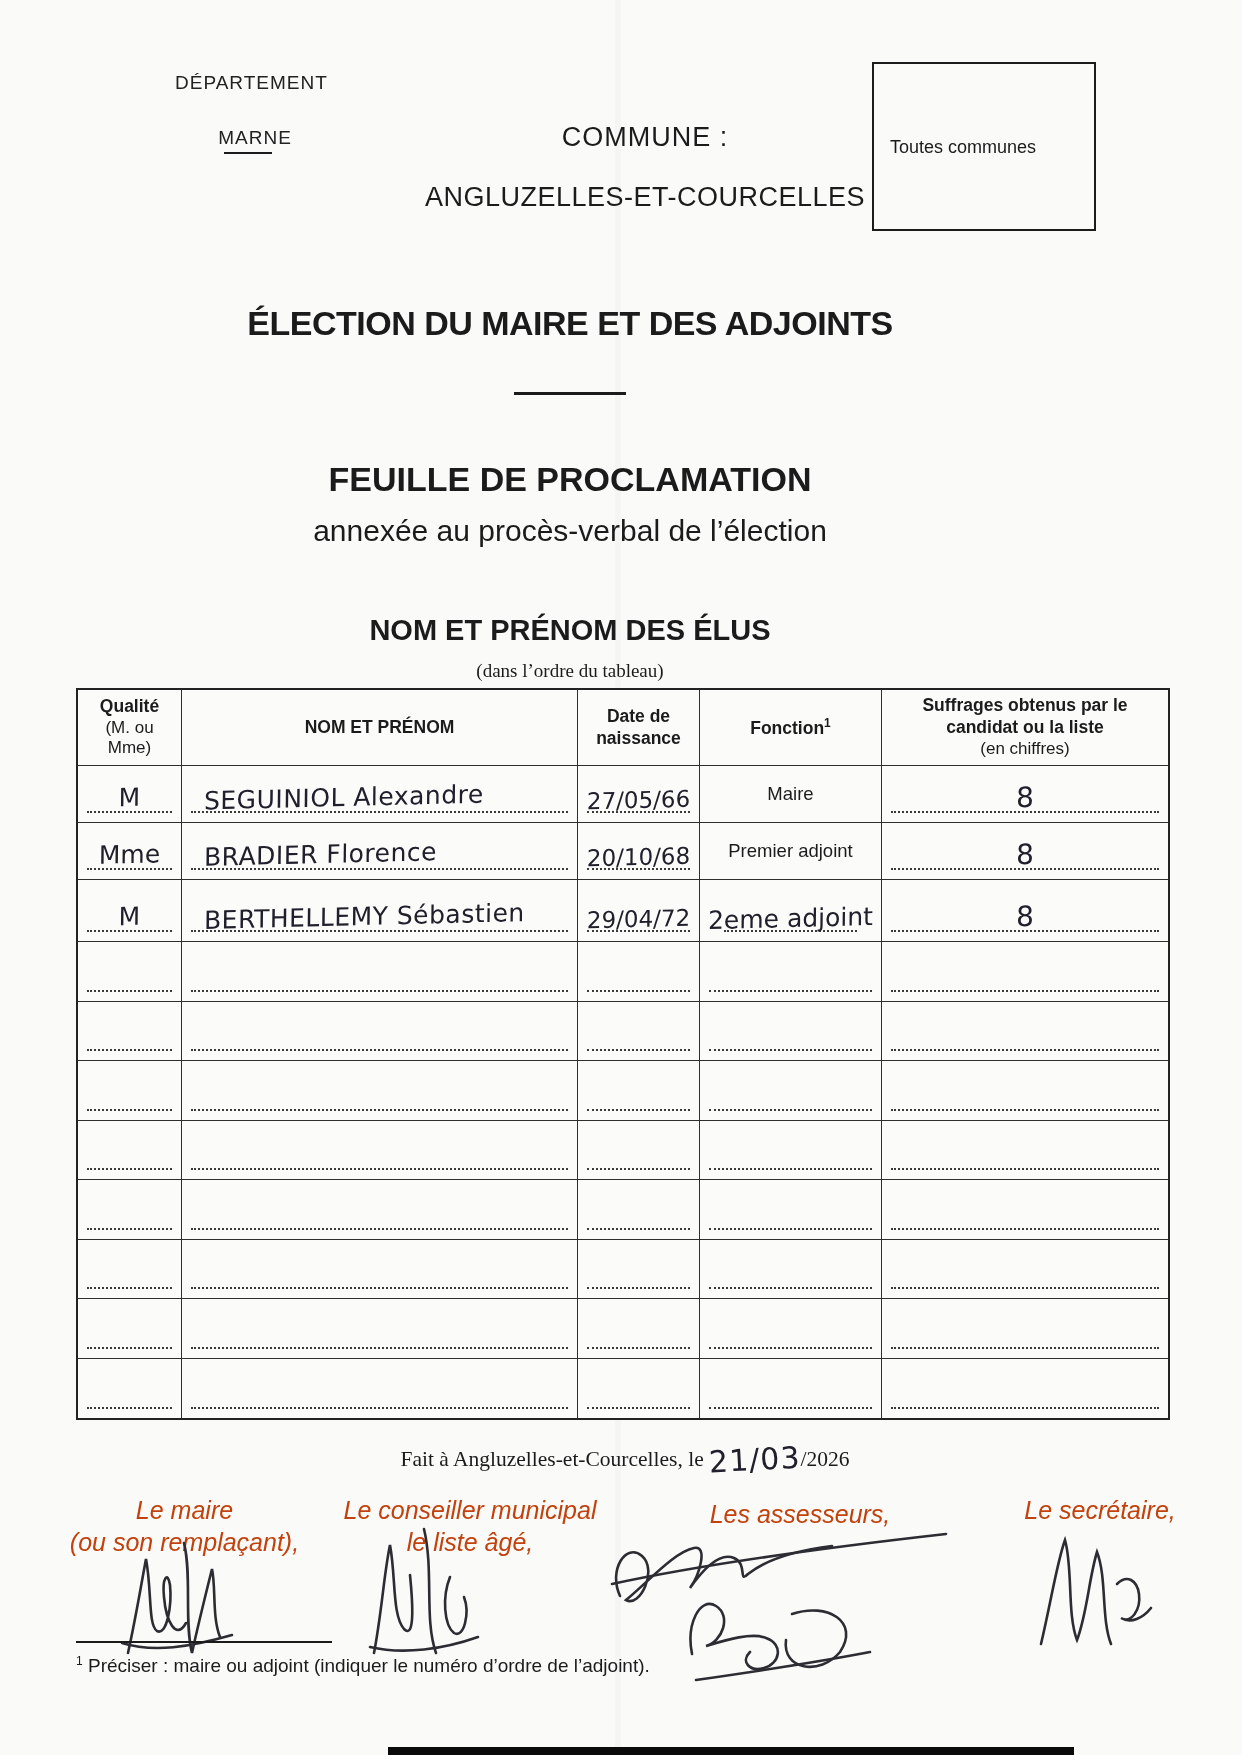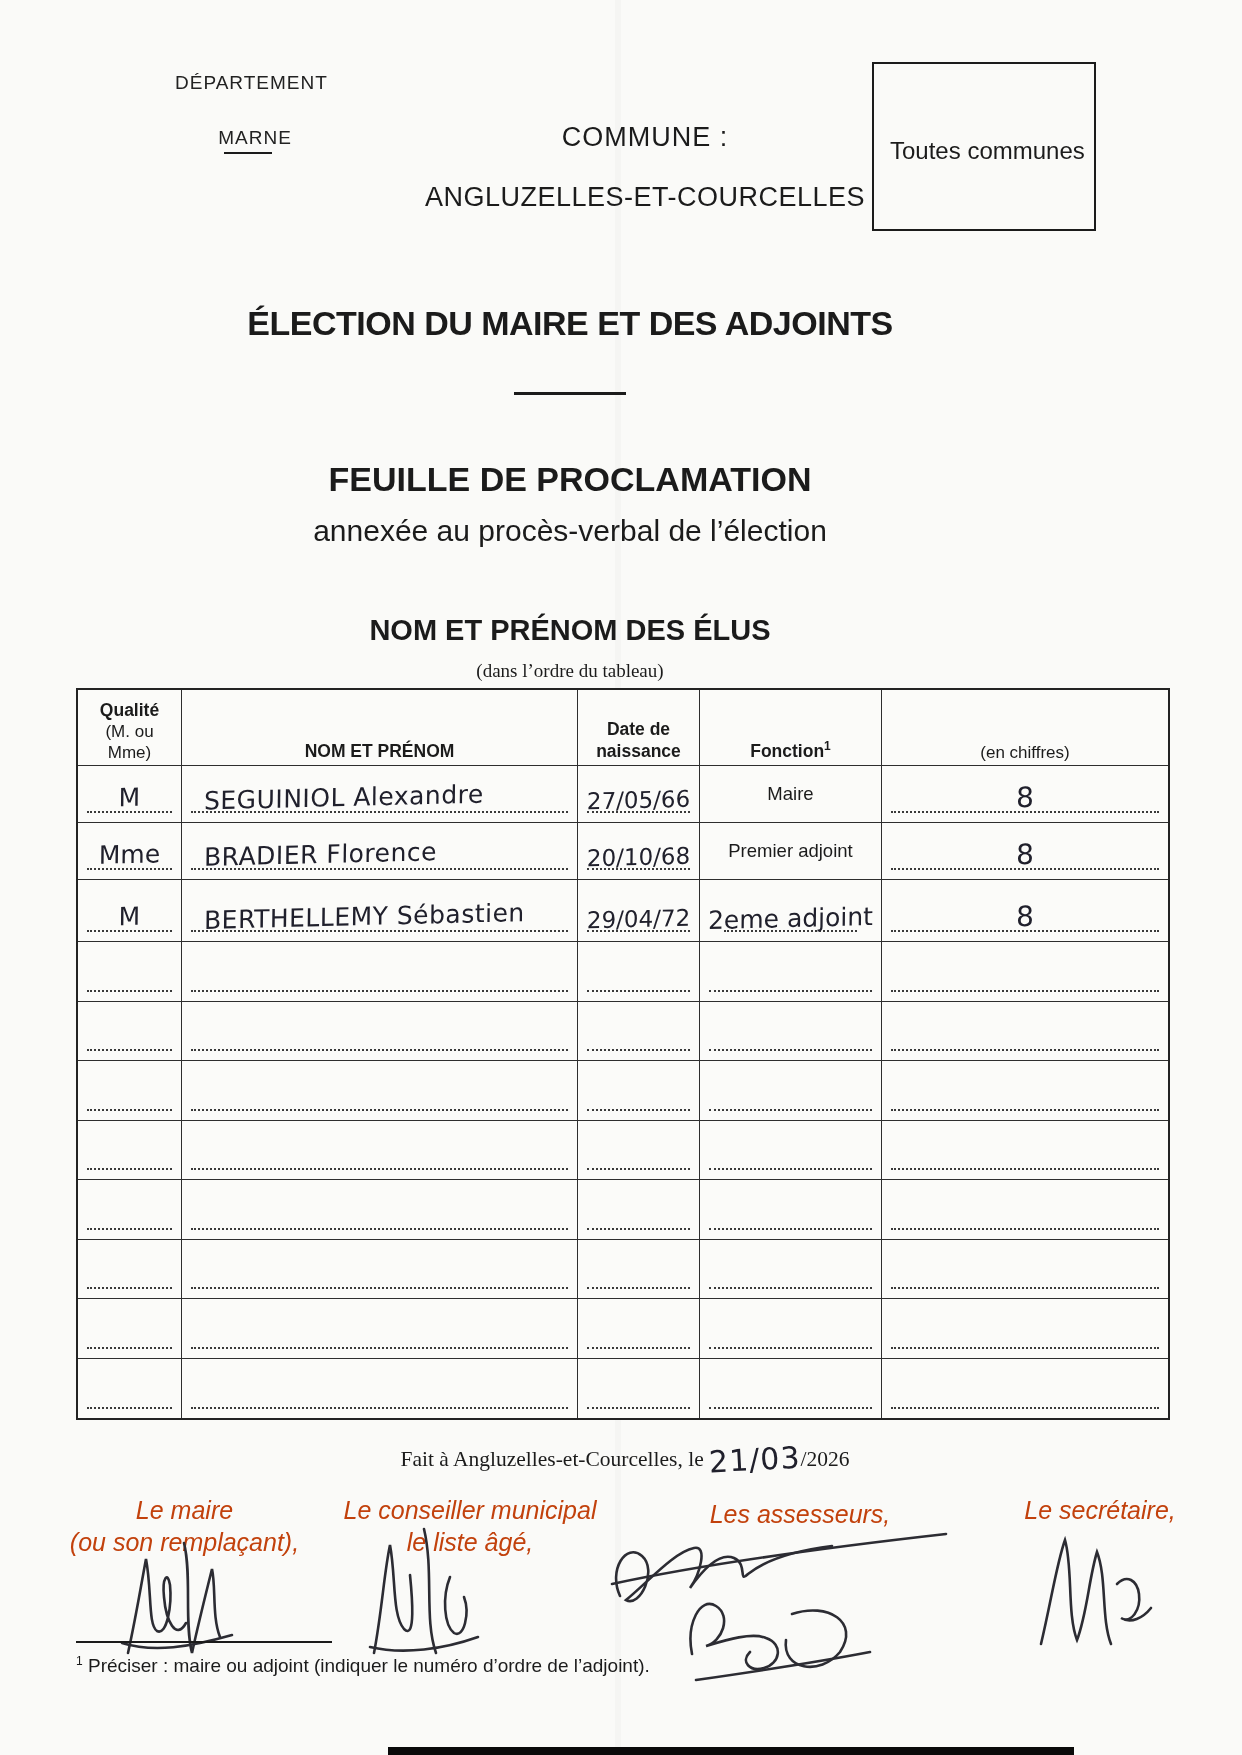--- a/index.html
+++ b/index.html
@@ -9,41 +9,41 @@
     font-family:"Liberation Sans", sans-serif;
   }
   .abs{position:absolute;}
   .ctr{text-align:center;margin-top:12px;}
   
   .dept{font-size:19px; letter-spacing:1px; color:#222;}
   .dept-rule{border-top:2px solid #1b1b1b; width:48px;}
   .commune-label{font-size:27px; letter-spacing:1px;}
   .commune-name{font-size:27px; letter-spacing:.5px;}
   .stampbox{border:2.5px solid #1b1b1b; background:#fafaf8;}
-  .stampbox span{font-size:24px;}
+  .stampbox span{font-size:18px;}
   
   .t-main{font-size:34px; font-weight:bold; letter-spacing:-0.5px;}
   .t-rule{border-top:3px solid #1b1b1b;}
   .t-sheet{font-size:34px; font-weight:bold;}
   .t-sub{font-size:30px;}
   .t-names{font-size:29px; font-weight:bold;}
   .t-names-sub{font-family:"Liberation Serif", serif; font-size:19px;}
   
   .tbl{
     position:absolute; left:76px; top:688px; width:1090px;
     border:2px solid #232323;
     display:grid;
     grid-template-columns:104px 396px 122px 182px 1fr;
     grid-template-rows:76px 57px 57px 62px repeat(8, 59.5px);
     background:#fbfbf9;
   }
   .c{position:relative; border-right:1.5px solid #2e2e2e; border-bottom:1.5px solid #2e2e2e; box-sizing:border-box;}
   .c.cr{border-right:none;}
   .c.rb{border-bottom:none;}
-  .c.h{display:flex; flex-direction:column; align-items:center; justify-content:flex-end; padding:2px 6px; text-align:center;}
+  .c.h{display:flex; flex-direction:column; align-items:center; justify-content:center; padding:2px 6px; text-align:center;}
   .h .ht{font-size:17.5px; font-weight:bold; line-height:1.25;}
   .h .hs{font-size:17px; line-height:1.2;}
   .h sup{font-size:12px;}
   .dot{position:absolute; left:9px; right:9px; bottom:9px; border-bottom:2.5px dotted #3a3a3a;}
   .hand{
     font-family:"DejaVu Sans", sans-serif;
     color:#20202c; transform:rotate(-1.4deg) skewX(-2deg);
     position:absolute; white-space:nowrap;
   }
   .hq{left:0; right:0; bottom:10px; text-align:center; font-size:25px;}
@@ -96,20 +96,21 @@
     <div class="c h">
       <span class="ht">NOM ET PRÉNOM</span>
     </div>
     <div class="c h">
       <span class="ht" style="max-width:95px;">Date de naissance</span>
     </div>
     <div class="c h">
       <span class="ht"><span>Fonction</span><sup>1</sup></span>
     </div>
     <div class="c h cr">
+      <span class="ht" style="max-width:235px;">Suffrages obtenus par le candidat ou la liste</span>
       <span class="hs">(en chiffres)</span>
     </div>
 
     <div class="c">
         <div class="dot"></div>
         <span class="hand hq">M</span>
       </div>
     <div class="c">
         <div class="dot"></div>
         <span class="hand hn">SEGUINIOL Alexandre</span>

